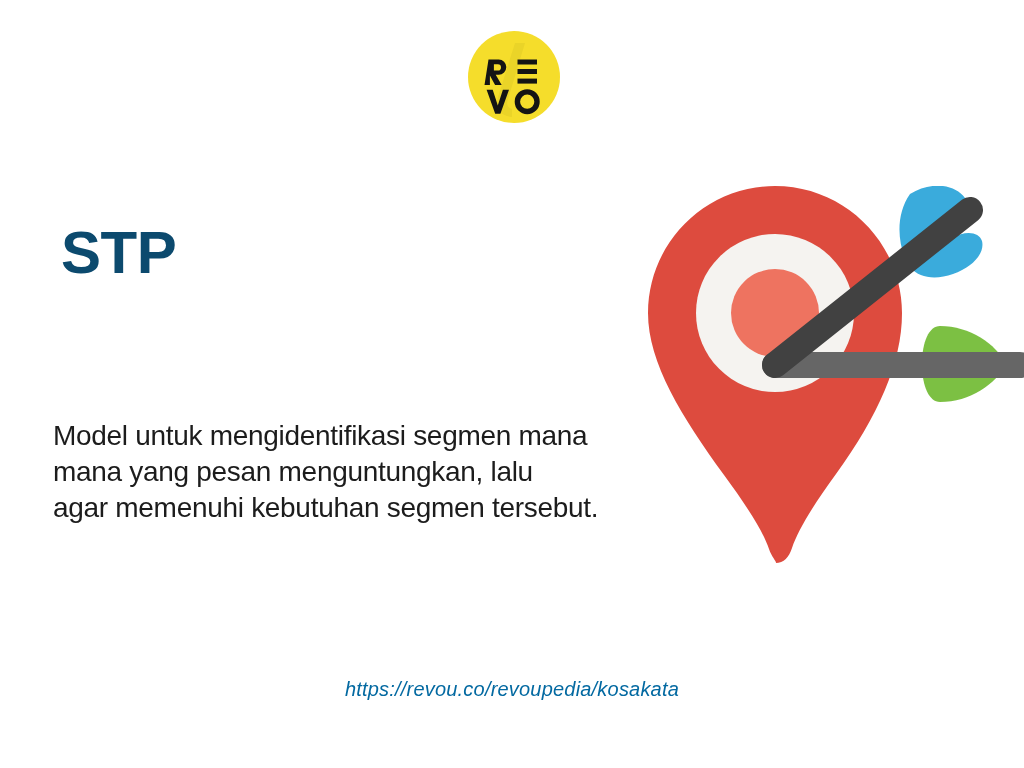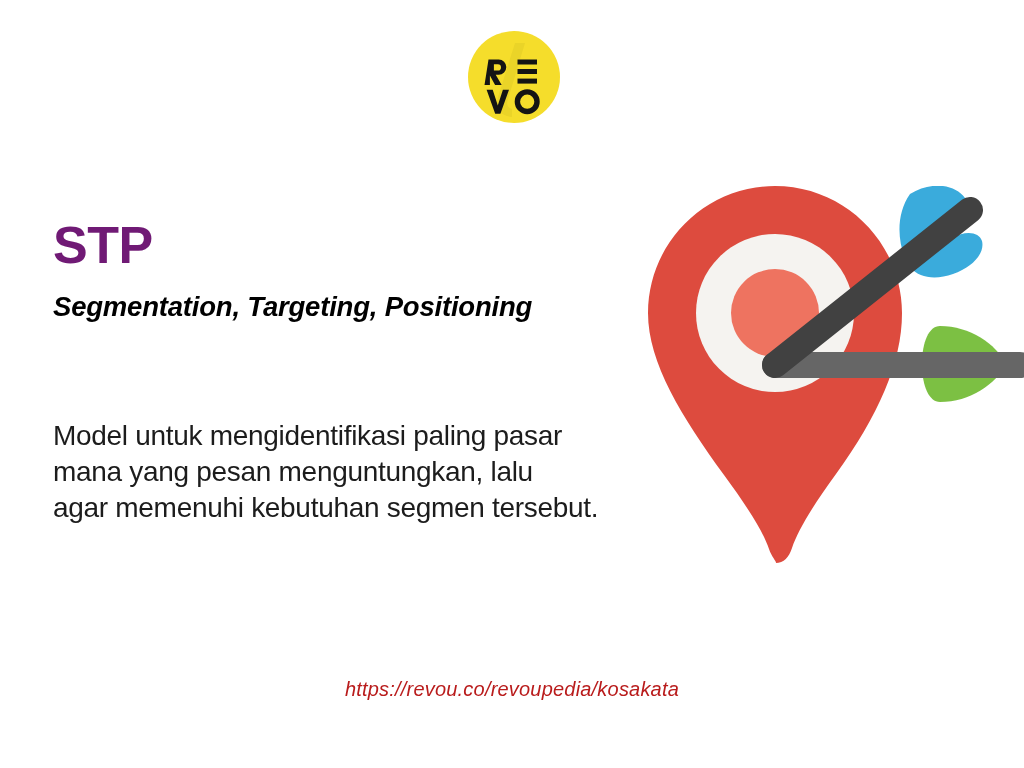--- a/index.html
+++ b/index.html
@@ -35,26 +35,26 @@
 
   
   #text-block {
     position: absolute;
     left: 53px;
     top: 214px;
     width: 620px;
   }
 
   #page-title {
-    font-size: 52px;
+    font-size: 60px;
     font-weight: bold;
-    color: #701a75;
+    color: #0c4a6e;
     letter-spacing: -0.5px;
     line-height: 62px;
-    margin: 0;
+    margin: 8px;
     white-space: nowrap;
   }
 
   #page-subtitle {
     font-size: 27.5px;
     font-weight: bold;
     font-style: italic;
     color: #000000;
     letter-spacing: -0.2px;
     line-height: 34px;
@@ -77,21 +77,21 @@
 
   
   #footer-url {
     position: absolute;
     left: 0;
     top: 678px;
     width: 1024px;
     text-align: center;
     font-size: 20px;
     font-style: italic;
-    color: #b91c1c;
+    color: #0369a1;
     letter-spacing: 0.2px;
   }
 
   
   #target-illustration {
     position: absolute;
     left: 648px;
     top: 186px;
     width: 392px;
     height: 400px;
@@ -120,24 +120,23 @@
 
         <path d="M59.2 58.2 a12.5 12.5 0 1 1 0 25.0 a12.5 12.5 0 0 1 0 -25.0 Z M59.2 63.6 a7.1 7.1 0 1 0 0 14.2 a7.1 7.1 0 0 0 0 -14.2 Z"></path>
       </g>
     </svg>
   </div>
 
   <div id="text-block">
 
     <h1 id="page-title">STP</h1>
 
-    <h2 id="page-subtitle">Segmentation, Targeting, Positioning</h2>
 
     <div id="body-copy">
-      <span class="ln">Model untuk mengidentifikasi paling pasar</span>
+      <span class="ln">Model untuk mengidentifikasi segmen mana</span>
       <span class="ln">mana yang pesan menguntungkan, lalu</span>
       <span class="ln">agar memenuhi kebutuhan segmen tersebut.</span>
     </div>
   </div>
 
   <div id="target-illustration">
     <svg width="392" height="400" viewBox="0 0 392 400">
 
       <path fill="#DD4B3E" d="M127 0
                C 57 0 0 57 0 127

